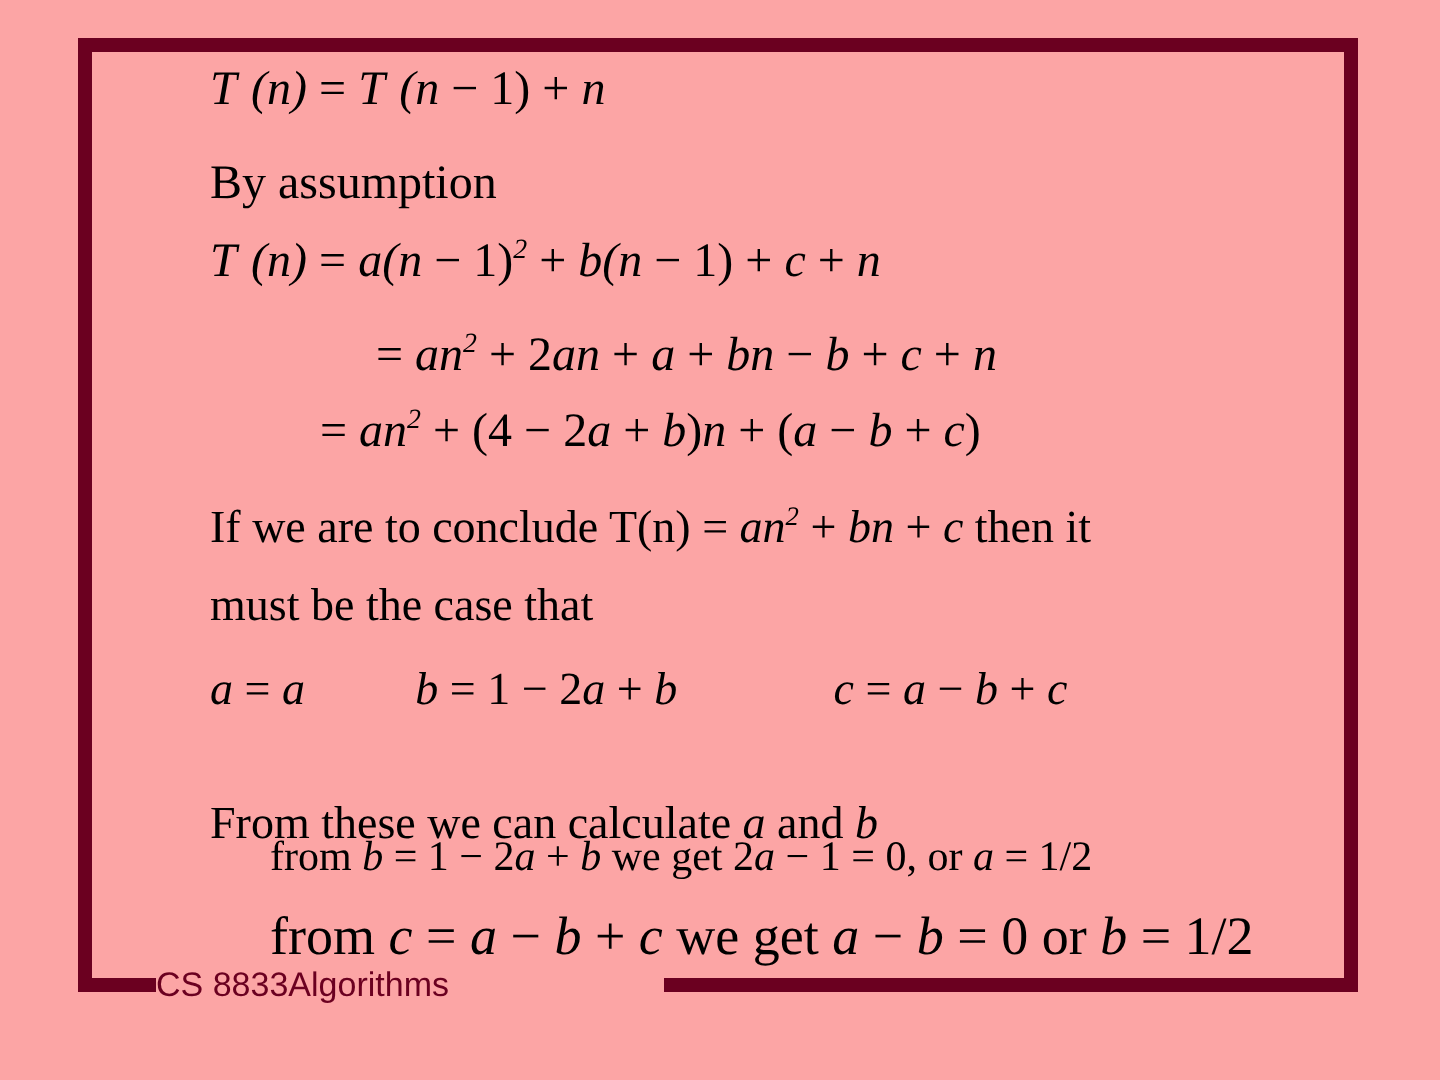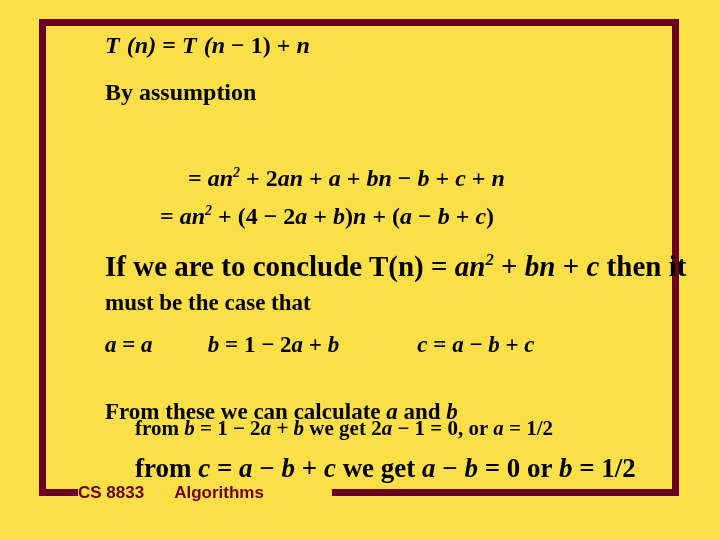--- a/index.html
+++ b/index.html
@@ -13,22 +13,21 @@
     position: relative;
     overflow: hidden;
     font-family: "Liberation Serif", "DejaVu Serif", serif;
   }
 
   #slide {
     position: absolute;
     left: 0; top: 0;
     width: 720px;
     height: 540px;
-    background: #fde047;
-    font-weight: bold;
+    background: #fca5a5;
   }
 
   
   .frame-edge {
     position: absolute;
     background: #6B0020;
   }
   #frame-top {
     left: 39px;
     top: 19px;
@@ -62,21 +61,20 @@
 
   
   #footer {
     position: absolute;
     left: 78px;
     top: 479px;
     width: 260px;
     height: 26px;
     display: flex;
     align-items: center;
-    gap: 30px;
     font-family: "Liberation Sans", sans-serif;
     font-size: 17px;
     color: #6B0020;
     white-space: nowrap;
   }
   #footer .footer-text {
     line-height: 1;
   }
 
   
@@ -123,41 +121,50 @@
       <span class="italic">T</span><span class="sp"></span><span class="italic">(n)</span>
       <span class="upright"> = </span><span class="italic">T</span><span class="sp"></span><span class="italic">(n</span>
       <span class="upright"> − </span><span class="upright">1)</span>
       <span class="upright"> + </span><span class="italic">n</span>
     </div>
 
     <div class="math-line" style="left:105px; top:80px; font-size:24px;">
       <span class="upright">By assumption</span>
     </div>
 
+    <div class="math-line" style="left:105px; top:119px; font-size:24px;">
+      <span class="italic">T</span><span class="sp"></span><span class="italic">(n)</span>
+      <span class="upright"> = </span><span class="italic">a(n</span>
+      <span class="upright"> − </span><span class="upright">1)</span><sup>2</sup>
+      <span class="upright"> + </span><span class="italic">b(n</span>
+      <span class="upright"> − </span><span class="upright">1)</span>
+      <span class="upright"> + </span><span class="italic">c</span>
+      <span class="upright"> + </span><span class="italic">n</span>
+    </div>
 
     <div class="math-line" style="left:160px; top:166px; font-size:24px;margin-left:28px;">
       <span class="upright">= </span><span class="italic">an</span><sup>2</sup>
       <span class="upright"> + </span><span class="upright">2</span><span class="italic">an</span>
       <span class="upright"> + </span><span class="italic">a</span>
       <span class="upright"> + </span><span class="italic">bn</span>
       <span class="upright"> − </span><span class="italic">b</span>
       <span class="upright"> + </span><span class="italic">c</span>
       <span class="upright"> + </span><span class="italic">n</span>
     </div>
 
     <div class="math-line" style="left:160px; top:204px; font-size:24px;">
       <span class="upright">= </span><span class="italic">an</span><sup>2</sup>
       <span class="upright"> + (4 − 2</span><span class="italic">a</span>
       <span class="upright"> + </span><span class="italic">b</span><span class="upright">)</span><span class="italic">n</span>
       <span class="upright"> + (</span><span class="italic">a</span>
       <span class="upright"> − </span><span class="italic">b</span>
       <span class="upright"> + </span><span class="italic">c</span><span class="upright">)</span>
     </div>
 
-    <div class="math-line" style="left:105px; top:252px; font-size:29px;">
+    <div class="math-line" style="left:105px; top:252px; font-size:23px;">
       <span class="upright">If we are to conclude T(n) = </span><span class="italic">an</span><sup>2</sup>
       <span class="upright"> + </span><span class="italic">bn</span>
       <span class="upright"> + </span><span class="italic">c</span>
       <span class="upright"> then it</span>
     </div>
 
     <div class="math-line" style="left:105px; top:291px; font-size:23px;">
       <span class="upright">must be the case that</span>
     </div>
 

